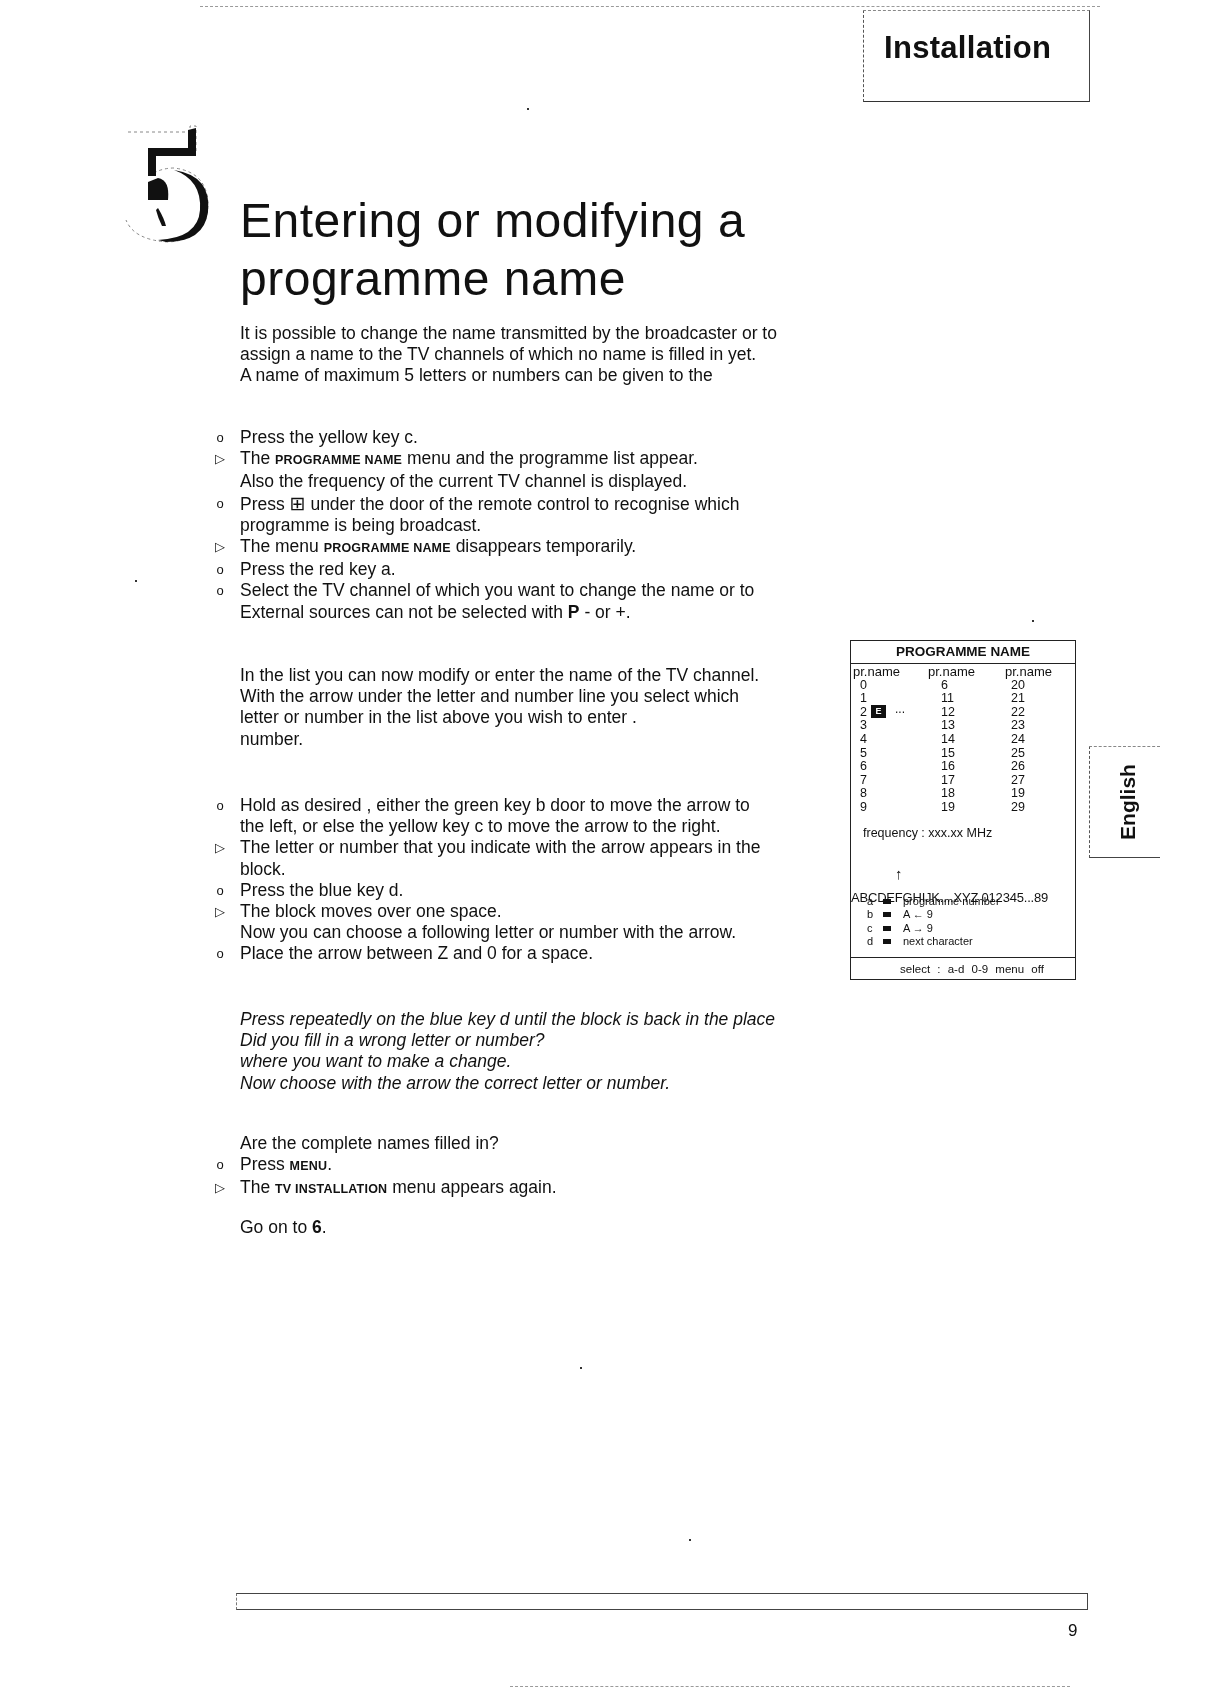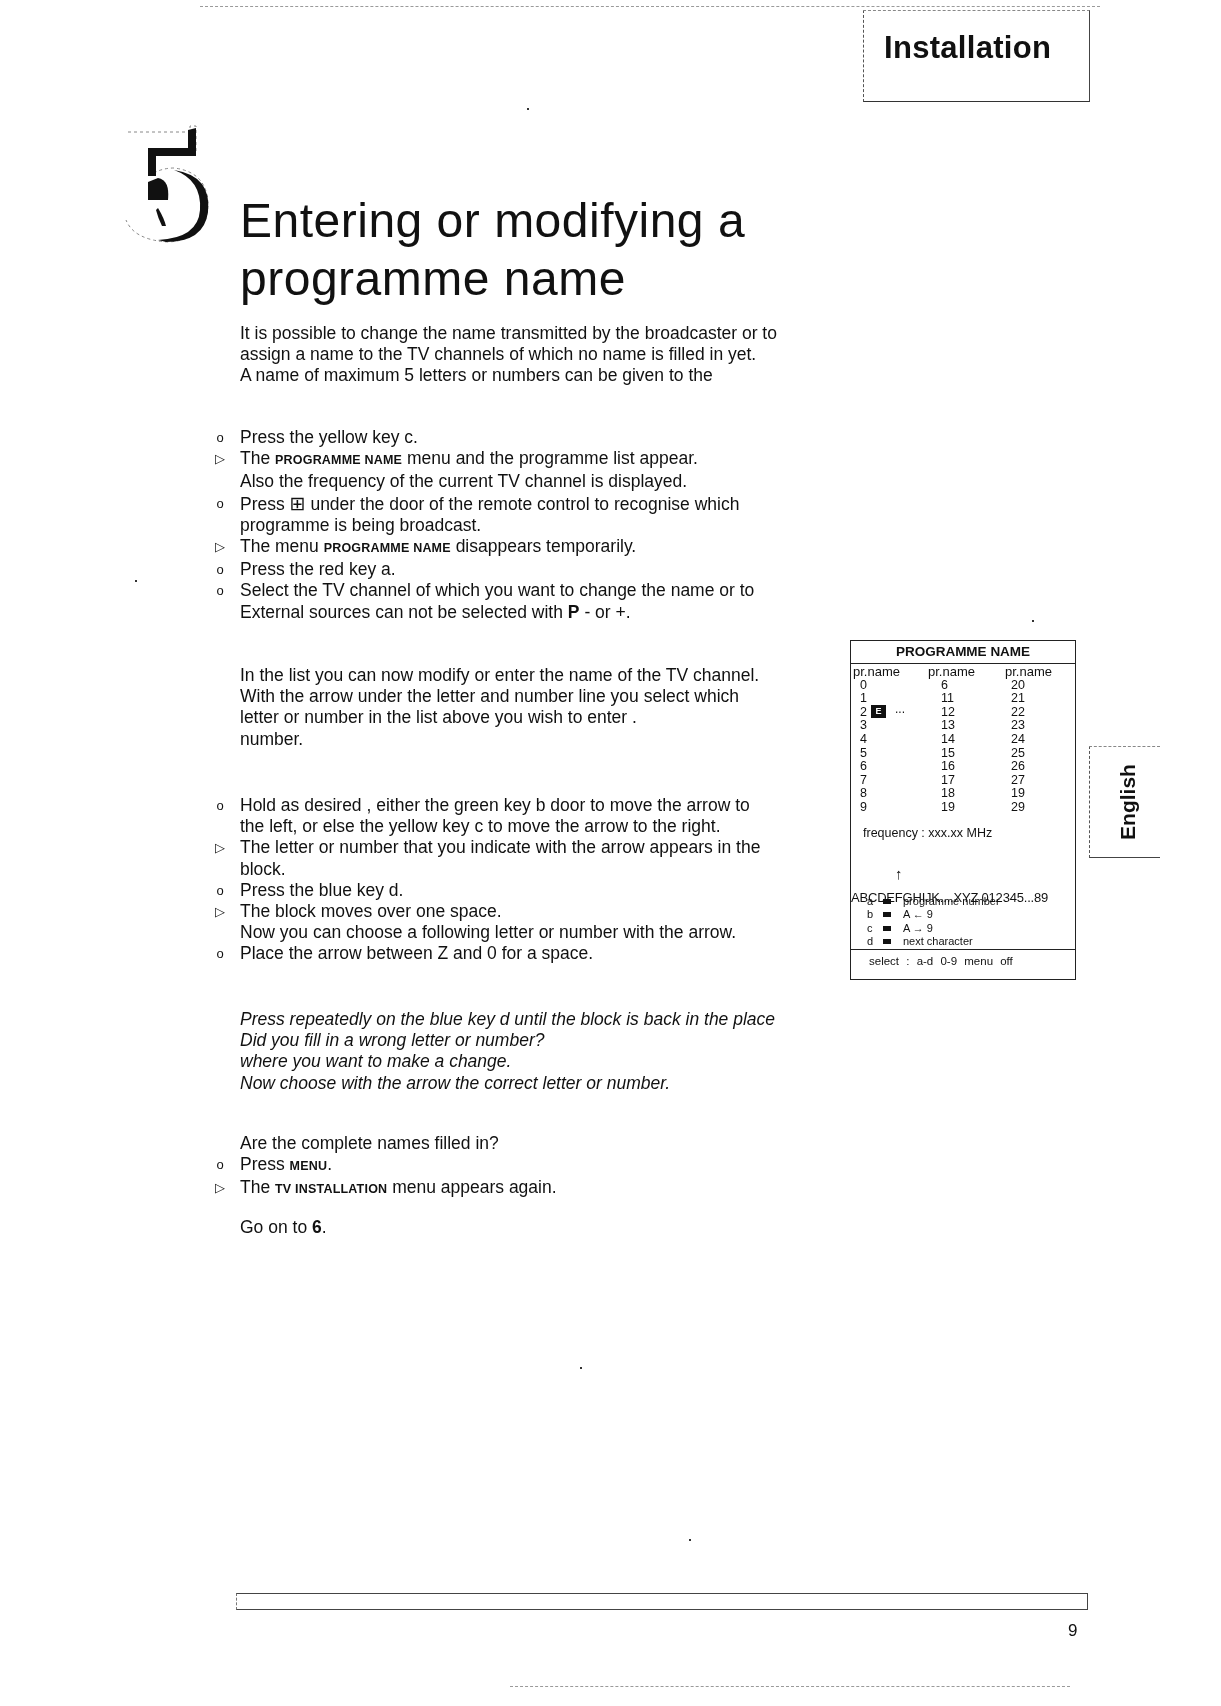--- a/index.html
+++ b/index.html
@@ -63,22 +63,22 @@
   }
   .dots { position: absolute; left: 42px; top: 38px; font-size: 12px; }
   .freq { position: absolute; left: 12px; top: 186px; font-size: 12.5px; }
   .charline { position: absolute; left: 0; top: 214px; font-size: 13px; letter-spacing: -0.2px; margin-top: 36px; }
   .arrow { position: absolute; left: 44px; top: 226px; font-size: 15px; }
   .legend { position: absolute; left: 16px; top: 254px; font-size: 11px; line-height: 13.3px; }
   .legend .row { display: flex; align-items: center; }
   .legend .k { width: 14px; }
   .legend .sq { width: 8px; height: 5px; background: #111; margin: 0 12px 0 2px; }
   .panel-foot {
-    position: absolute; left: 0; top: 308px; width: 100%; border-top: 1.5px solid #222;
-    font-size: 11.5px; padding: 5px 0 0 18px; box-sizing: border-box; word-spacing: 4px;
+    position: absolute; left: 0; top: 316px; width: 100%; border-top: 1.5px solid #222;
+    font-size: 11.5px; padding: 5px 0 0 18px; box-sizing: border-box; word-spacing: 4px; text-align: center;
   }
 
   
   .lang-tab {
     left: 1089px; top: 746px; width: 70px; height: 110px;
     border-left: 1px dashed #555; border-top: 1px dashed #888; border-bottom: 1px solid #444;
   }
   .lang-label {
     left: 1083px; top: 790px; transform: rotate(-90deg); transform-origin: center;
     font-size: 21px; font-weight: bold; width: 90px; text-align: center;

